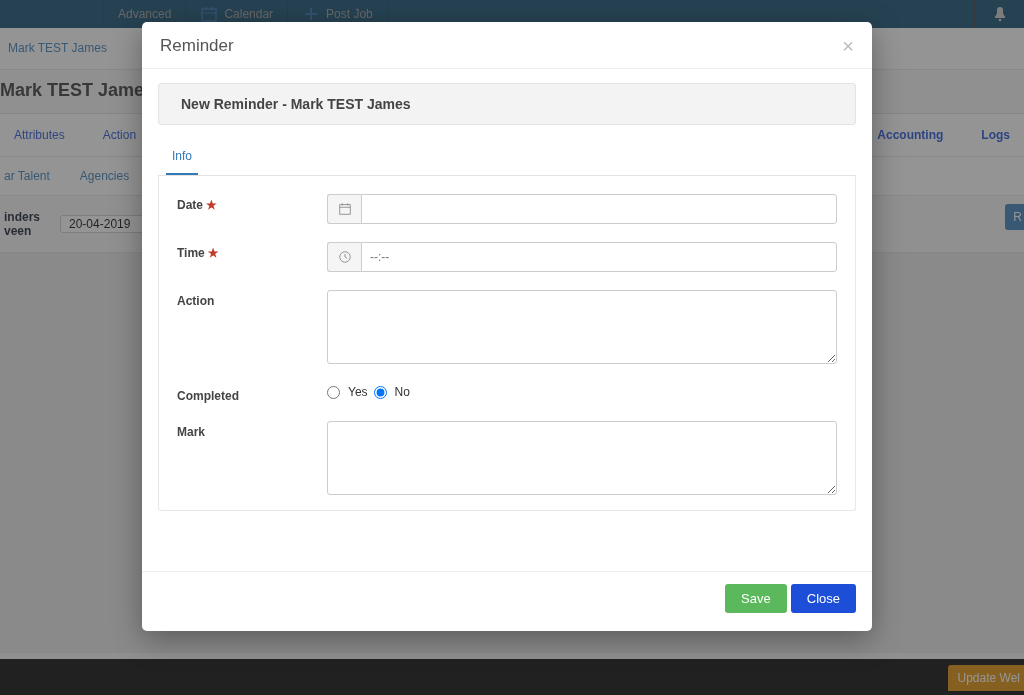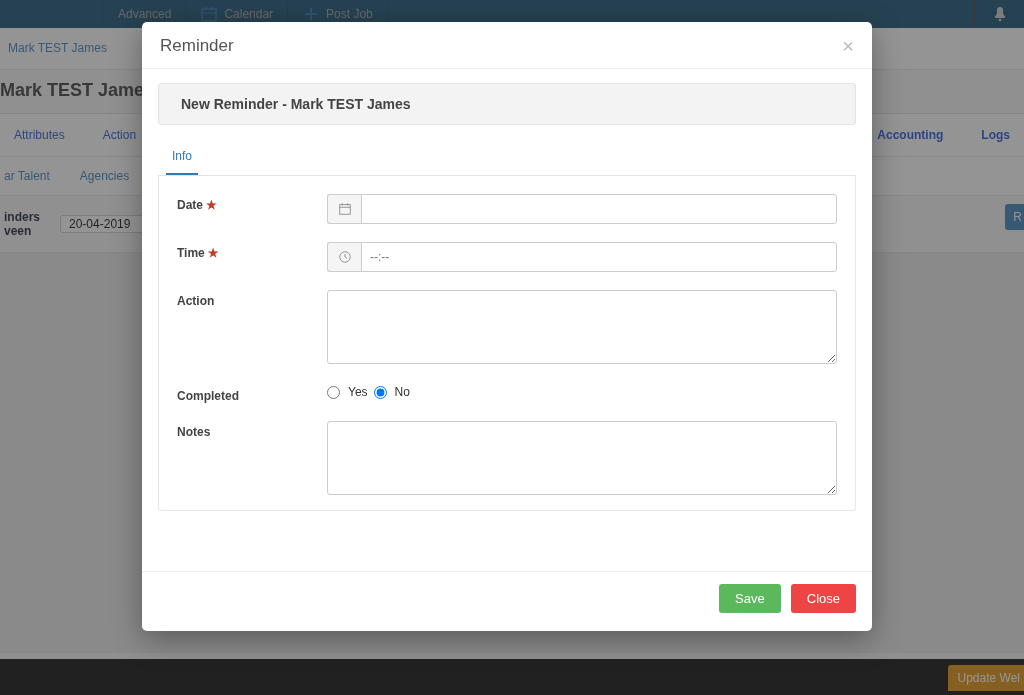--- a/index.html
+++ b/index.html
@@ -138,24 +138,24 @@
   flex:1; border:1px solid #ccc; padding:6px 8px; font-size:12px; border-radius:0 3px 3px 0; height:30px;
 }
 .radio-set { font-size:12px; color:#333; display:flex; gap:6px; align-items:center;}
 .radio-set input { margin:0 2px 0 0; }
 textarea { width:100%; border:1px solid #ccc; border-radius:3px; padding:6px 8px; font-size:12px; resize:both;}
 textarea.action { height:74px; }
 textarea.notes { height:74px; }
 
 .modal-sep { height:1px; background:#eee; margin-top:30px;}
 
-.modal-foot { padding:12px 16px 18px 16px; display:flex; justify-content:flex-end; gap:10px;}
+.modal-foot { padding:12px 16px 18px 16px; display:flex; justify-content:flex-end; gap:4px;}
 .btn { border:none; border-radius:3px; padding:7px 16px; font-size:13px; cursor:pointer; color:#fff;}
 .btn-save { background:#5cb85c; }
-.btn-close { background:#ef4444; }
+.btn-close { background:#1d4ed8; }
 
 svg { display:block; }
 </style>
 </head>
 <body>
 
 <div class="topbar">
   <div class="spacer-left"></div>
   <div class="nav-item">
     <span>Advanced</span>
@@ -295,21 +295,21 @@
           <div class="radio-set">
             <input type="radio" name="comp" style="">
             <span>Yes</span>
             <input type="radio" name="comp" checked="" style="">
             <span>No</span>
           </div>
         </div>
       </div>
 
       <div class="form-row" style="margin-bottom:0">
-        <div class="lbl">Notes</div>
+        <div class="lbl">Mark</div>
         <div class="ctrl">
           <textarea class="notes" style=""></textarea>
         </div>
       </div>
 
     </div>
   </div>
 
   <div class="modal-sep"></div>
 

